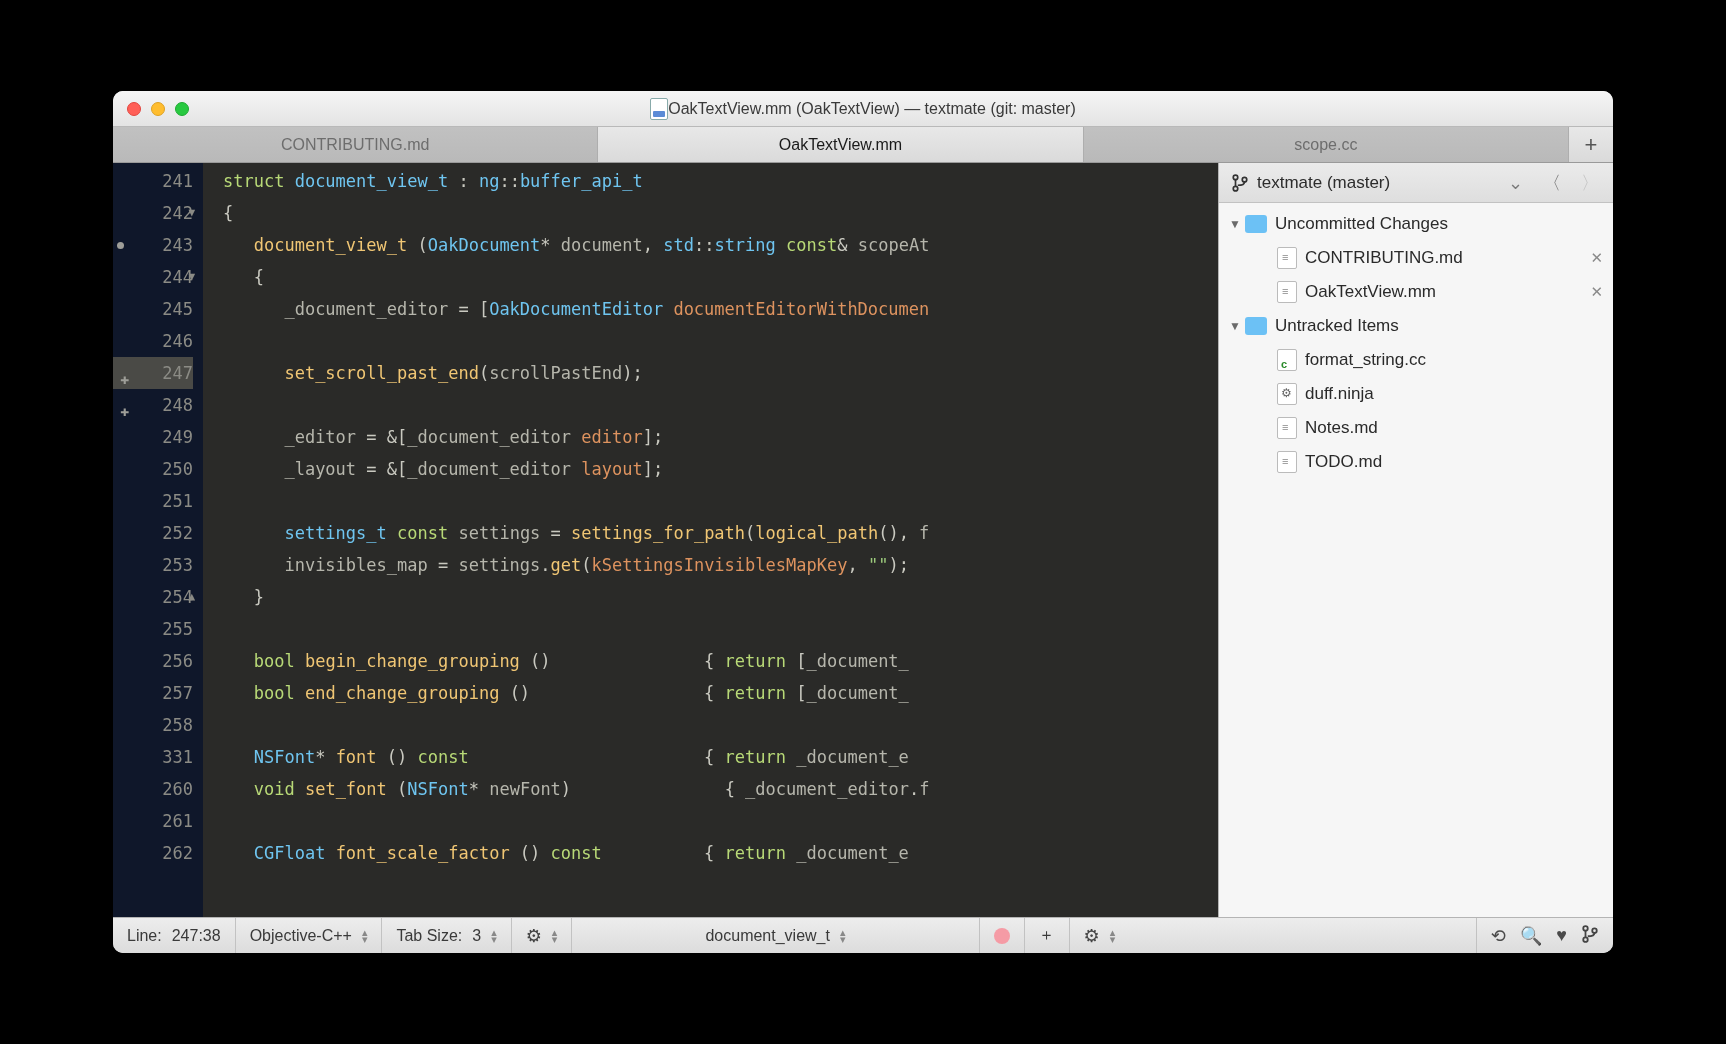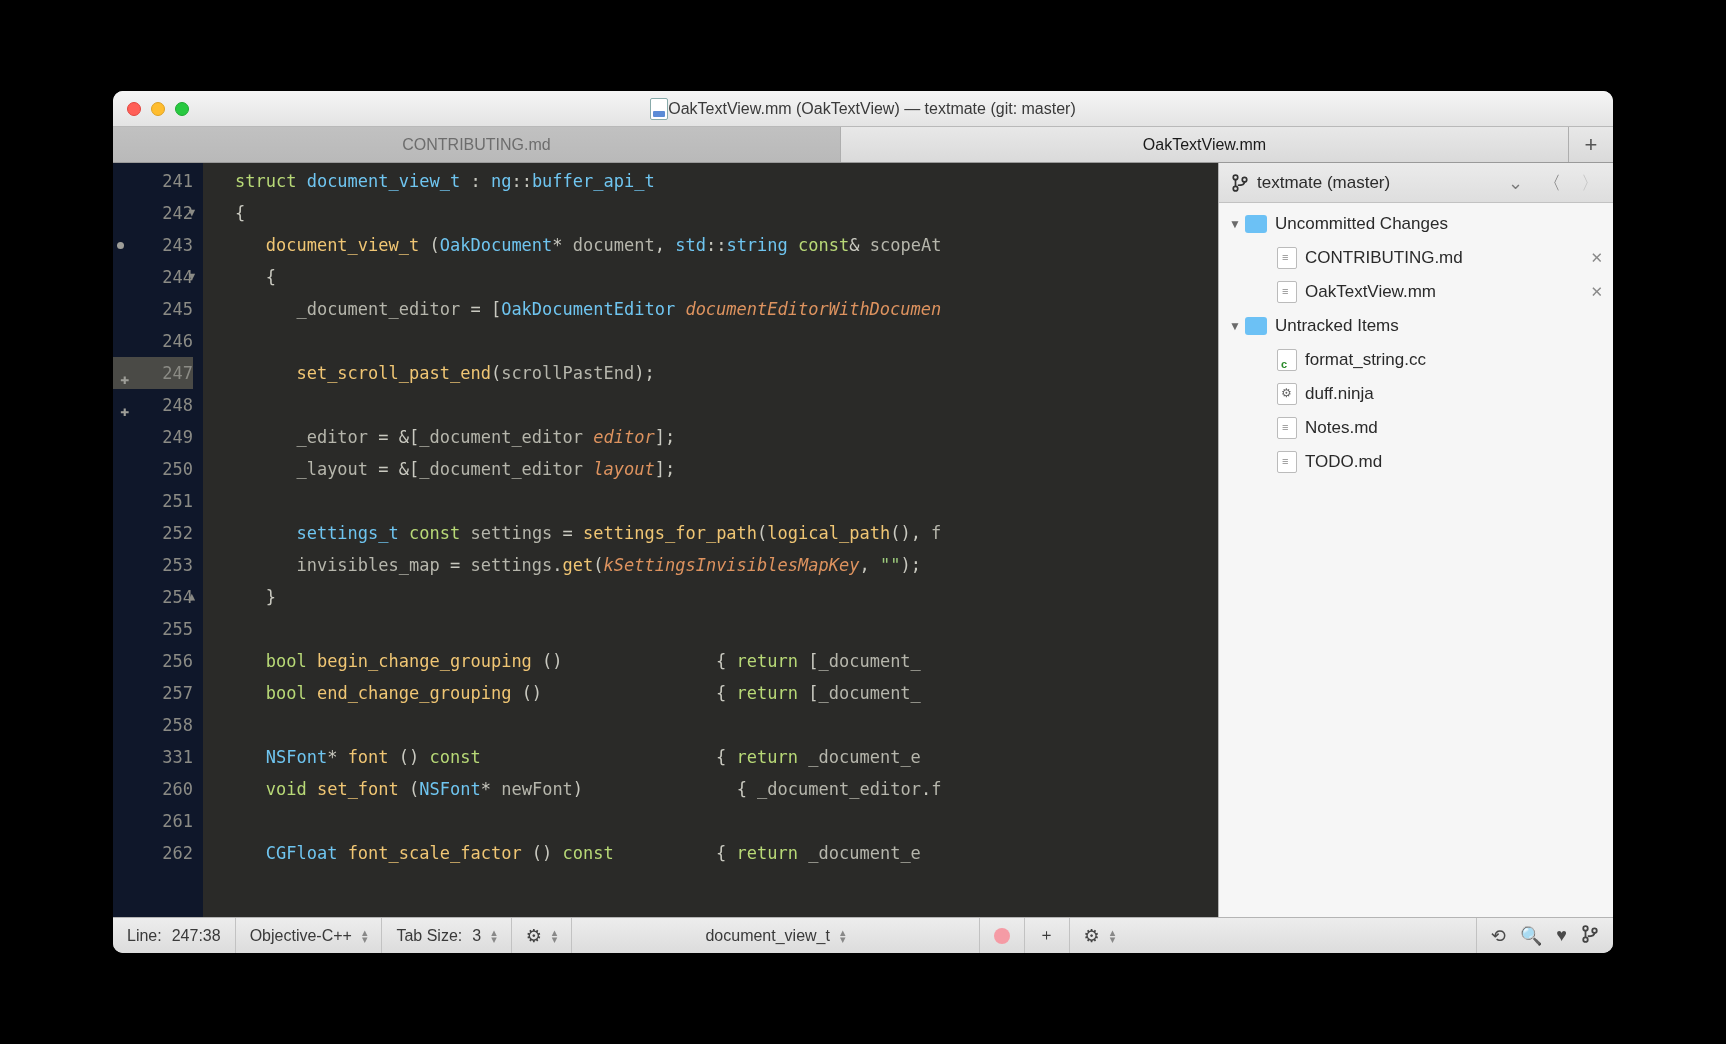--- a/index.html
+++ b/index.html
@@ -91,27 +91,27 @@
   text-align: right;
   padding: 2px 10px 0 0;
   flex: none;
   position: relative;
 }
 .gutter .ln { position: relative; height: 32px; }
 .gutter .mark { position: absolute; left: 4px; top: 13px; width: 7px; height: 7px; border-radius: 50%; background: #9e9e98; }
 .gutter .plus { position: absolute; left: 2px; top: 6px; width: 14px; color: #9e9e98; font-size: 15px; }
 .gutter .fold { position: absolute; right: -2px; top: 0px; color: #8b8b85; font-size: 11px; }
 .gutter .hl { background: #4a4a46; }
-.codecol { flex: 1; padding: 2px 0 0 32px; color: #d9d9d2; white-space: pre; overflow: hidden; }
+.codecol { flex: 1; padding: 2px 0 0 20px; color: #d9d9d2; white-space: pre; overflow: hidden; }
 .codeline { height: 32px; }
 .kw { color: #b8d977; }
 .type { color: #6fc5f0; }
 .fn { color: #f0c674; }
 .id { color: #b6b6ac; }
-.mcall { color: #de935f; font-style: italic; }
+.mcall { color: #de935f; }
 .str { color: #9cca7c; }
 .p { color: #c9c9c0; }
 .sidebar {
   width: 395px;
   background: #f6f6f6;
   display: flex;
   flex-direction: column;
   border-left: 1px solid #b4b4b4;
 }
 .side-head {
@@ -176,20 +176,23 @@
       <span>OakTextView.mm (OakTextView) — textmate (git: master)</span>
     </div>
   </div>
 
   <div class="tabbar">
     <div class="tab">
         <span>CONTRIBUTING.md</span>
       </div>
     <div class="tab active">
         <span>OakTextView.mm</span>
+      </div>
+    <div class="tab">
+        <span>scope.cc</span>
       </div>
     <div class="tab-add">+</div>
   </div>
 
   <div class="body">
 
     <div class="editor">
       <div class="gutter" id="gutter">
           <div class="ln">241</div>
           <div class="ln">242<span class="fold">▼</span></div>

